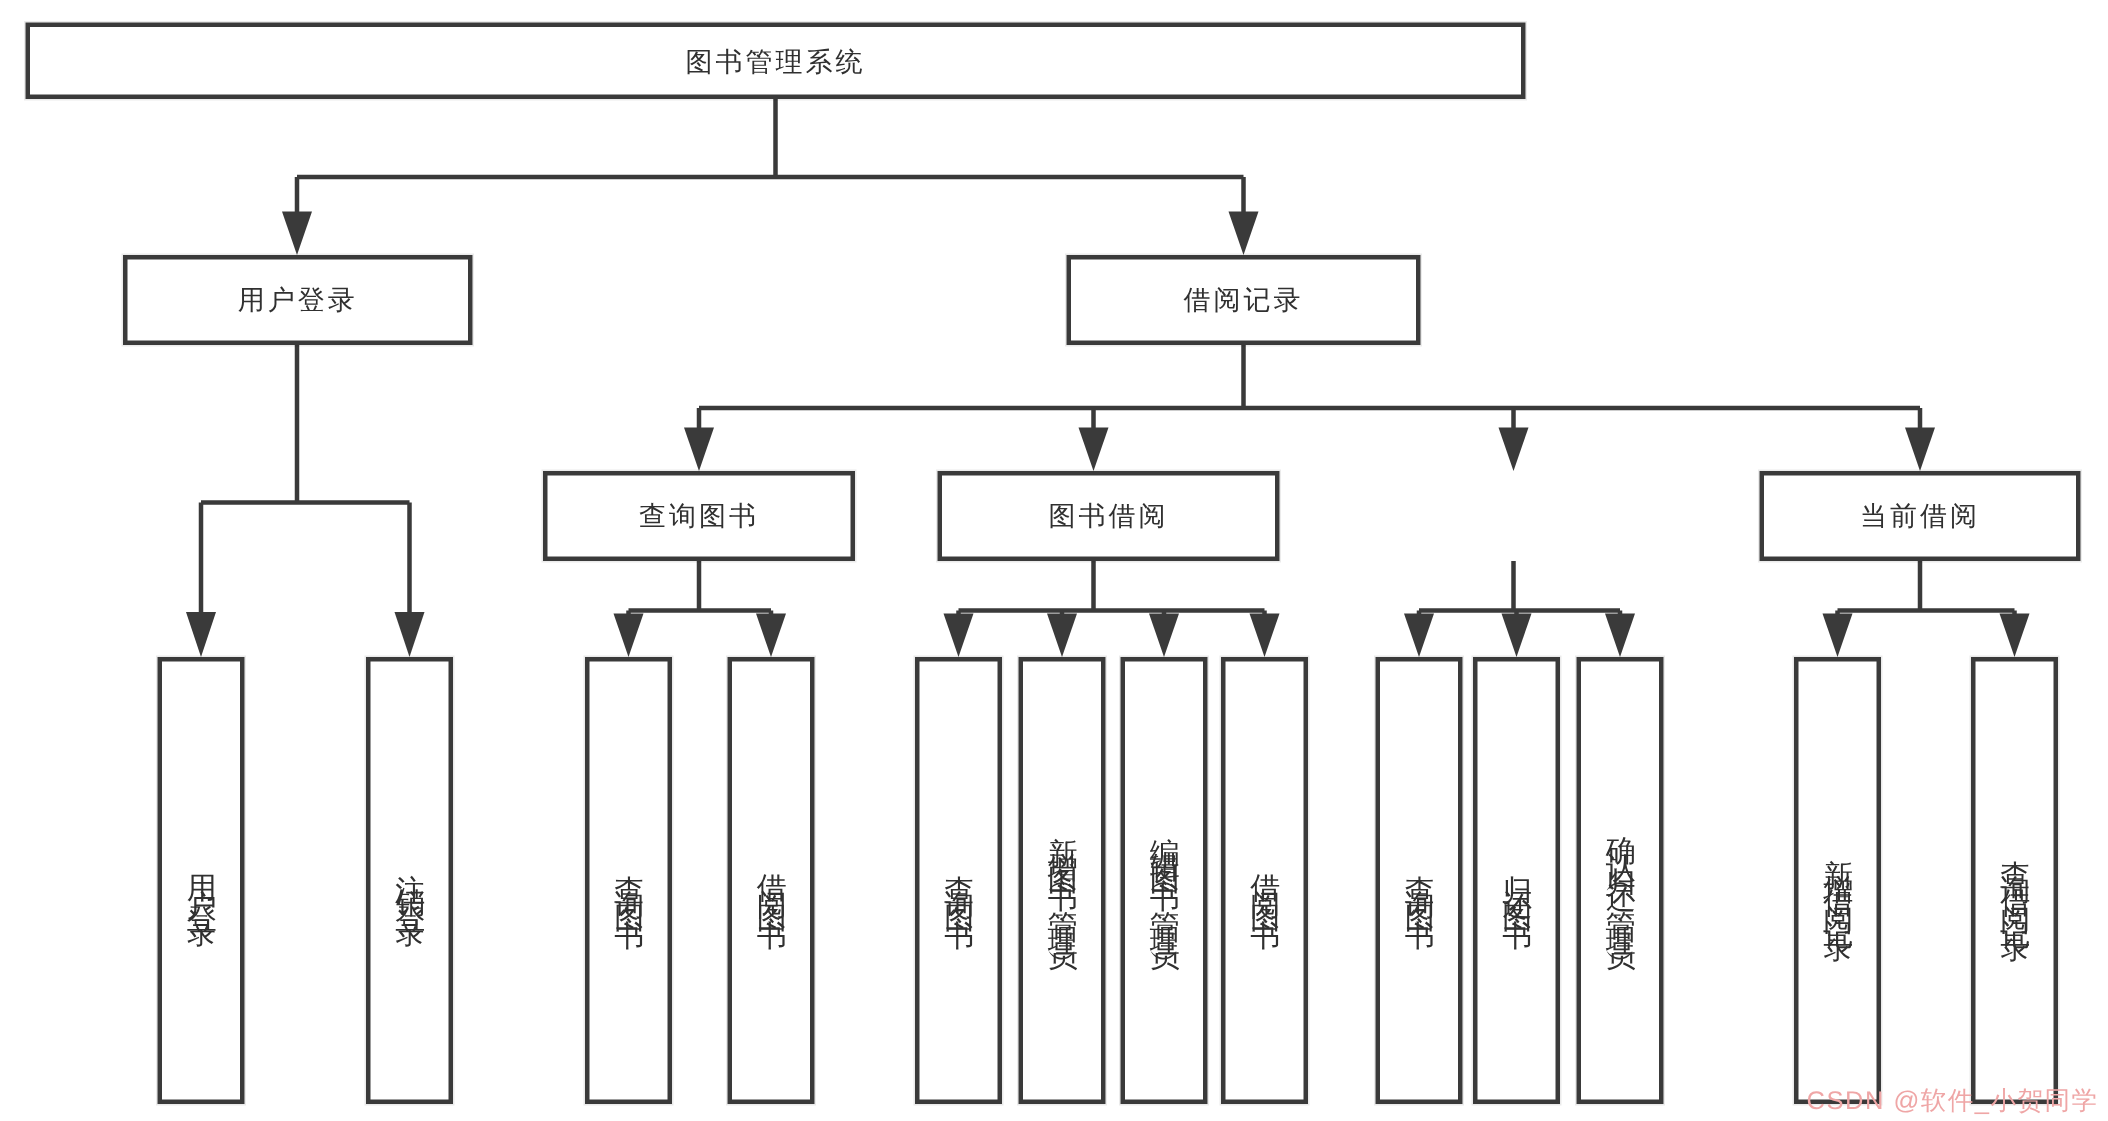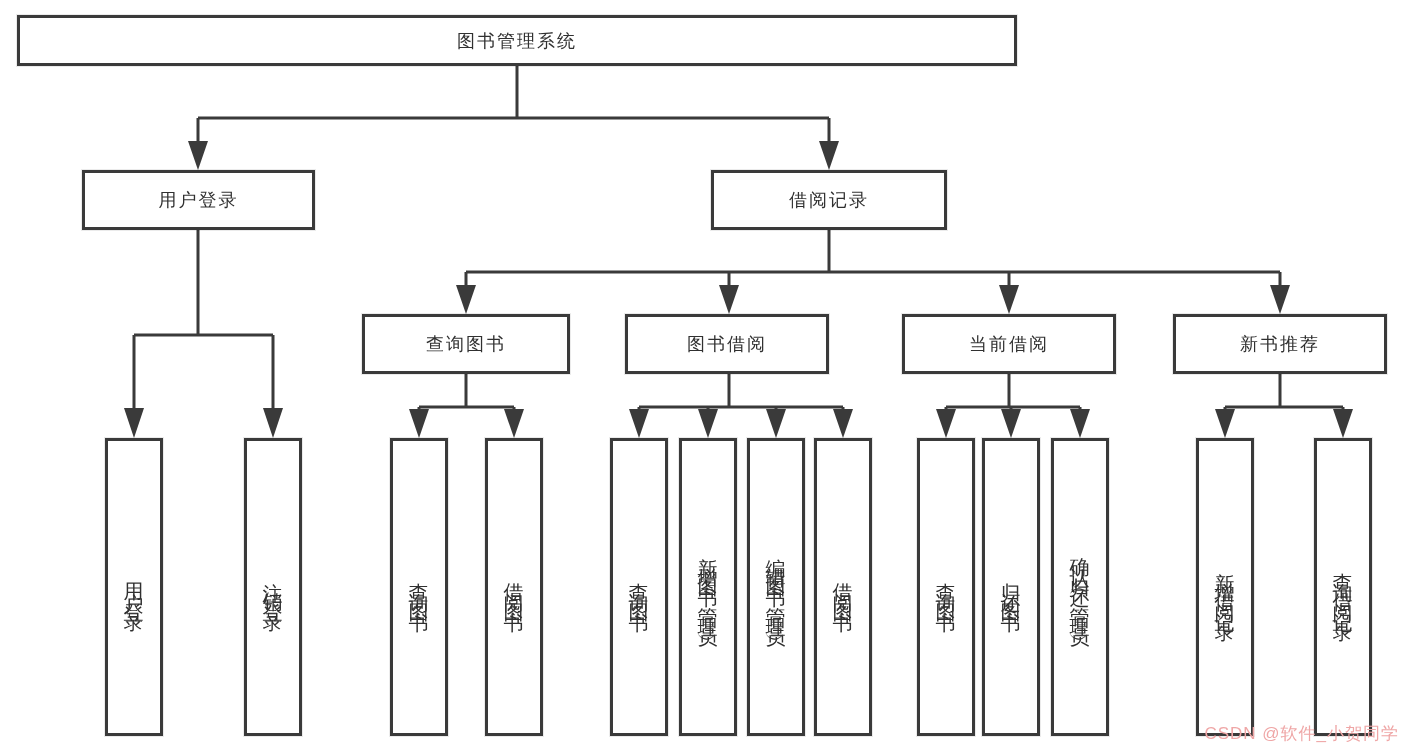--- a/index.html
+++ b/index.html
@@ -91,28 +91,25 @@
   <div class="box" style="left:82px;top:170px;width:233px;height:60px">
     <span class="hlabel">用户登录</span>
   </div>
   <div class="box" style="left:711px;top:170px;width:236px;height:60px">
     <span class="hlabel">借阅记录</span>
   </div>
 
   <div class="box" style="left:362px;top:314px;width:208px;height:60px">
     <span class="hlabel">查询图书</span>
   </div>
-  <div class="box" style="left:625px;top:314px;width:204px;height:60px">
+  <div class="box" style="left:625px;top:314px;width:228px;height:60px">
     <span class="hlabel">图书借阅</span>
   </div>
-  <div class="box" style="left:902px;top:314px;width:214px;height:60px">
+  <div class="box" style="left:1173px;top:314px;width:214px;height:60px">
     <span class="hlabel">当前借阅</span>
-  </div>
-  <div class="box" style="left:1173px;top:314px;width:214px;height:60px">
-    <span class="hlabel">新书推荐</span>
   </div>
 
   <div class="box" style="left:105px;top:438px;width:58px;height:298px">
     <span class="vlabel">用户登录</span>
   </div>
   <div class="box" style="left:244px;top:438px;width:58px;height:298px">
     <span class="vlabel">注销登录</span>
   </div>
 
   <div class="box" style="left:390px;top:438px;width:58px;height:298px">

